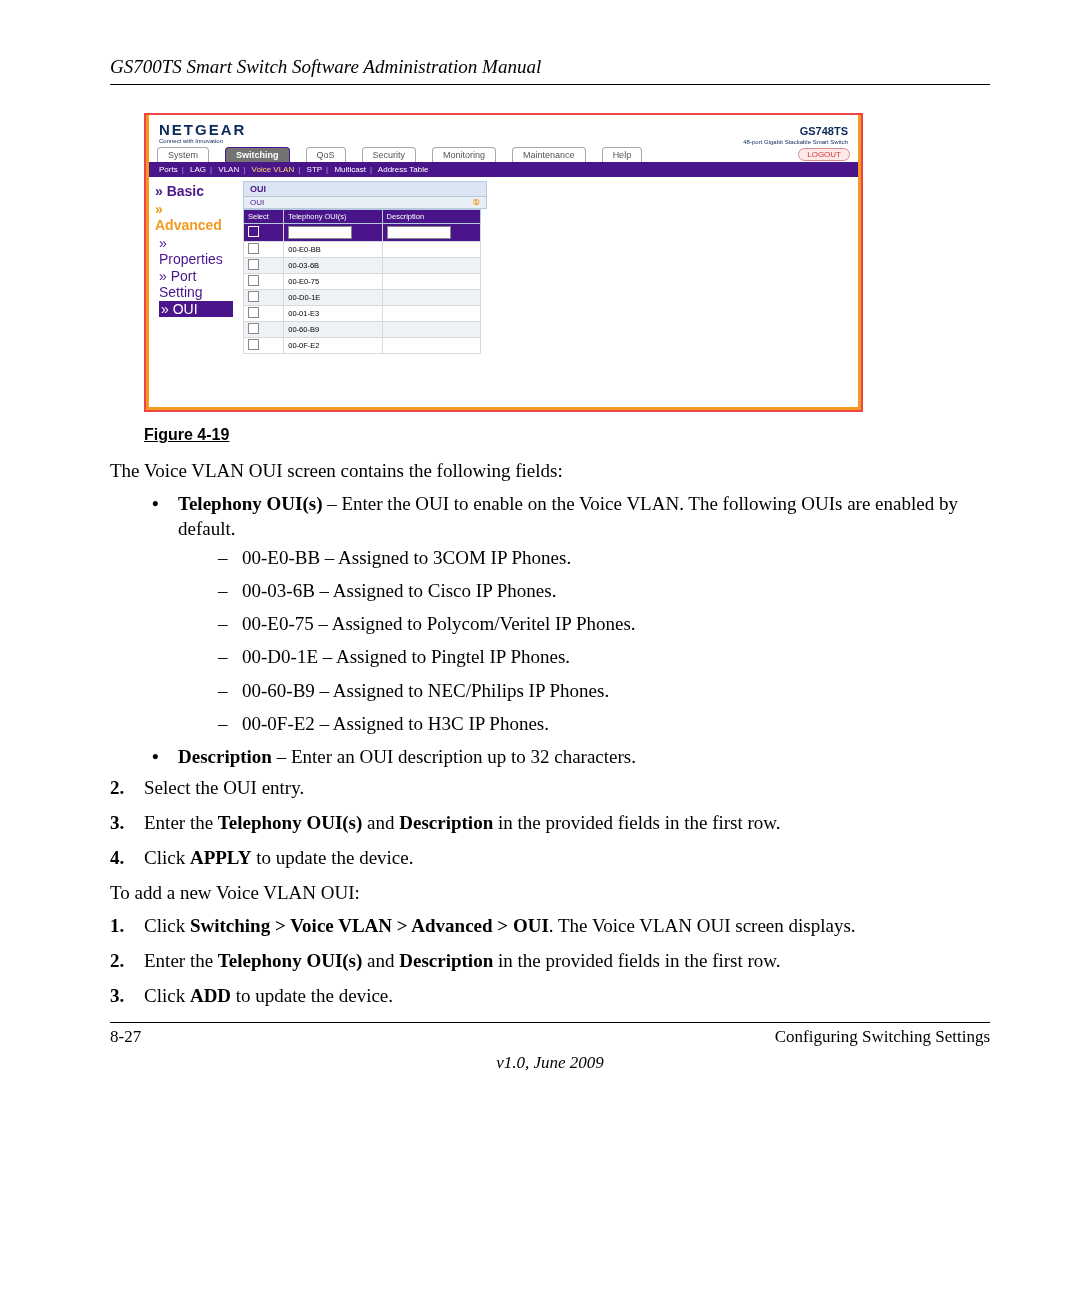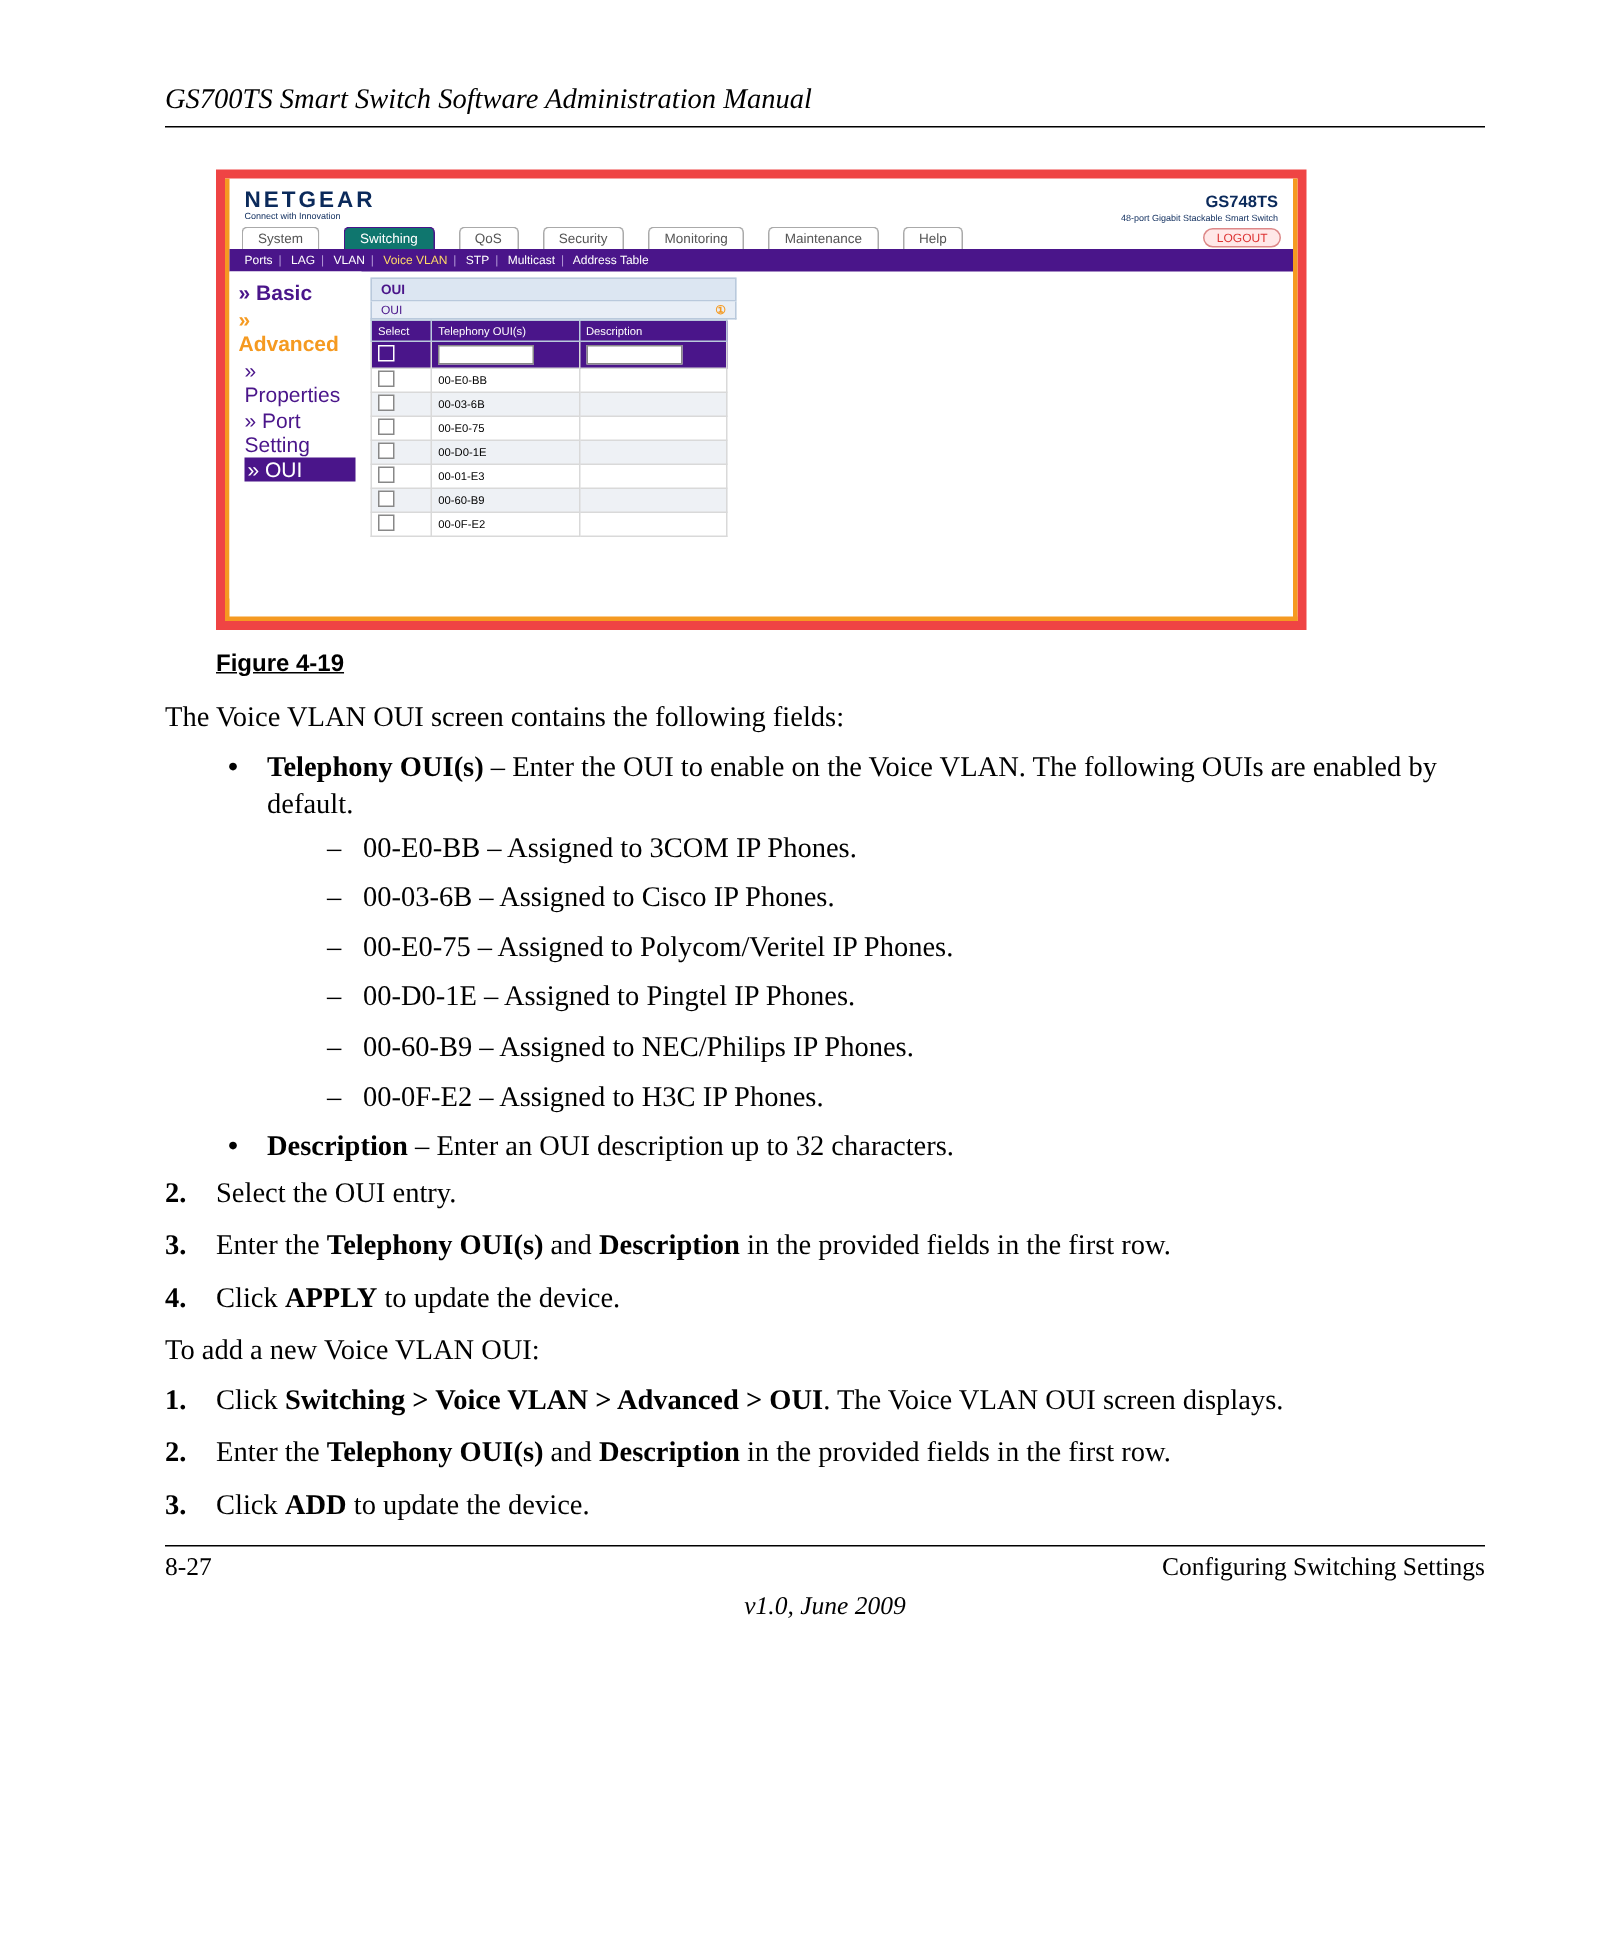--- a/index.html
+++ b/index.html
@@ -1,31 +1,31 @@
 <!DOCTYPE html>
 <html><head>
 <meta charset="utf-8">
 <style>
   html,body{margin:0;padding:0;background:#fff;font-family:"Times New Roman",serif;color:#000;}
   .page{width:1080px;height:1296px;margin:0 auto;position:relative;box-sizing:border-box;padding:56px 90px 0 110px;}
   .running-head{font-style:italic;font-size:19px;margin-bottom:6px;}
   hr.rule{border:none;border-top:1.5px solid #000;margin:0 0 28px 0;}
   hr.rule-bottom{border:none;border-top:1.5px solid #000;margin:14px 0 4px 0;}
   .screenshot-wrap{margin-left:34px;}
-  .netgear-shot{width:715px;height:295px;border:6px solid #ef4444;background:#fff;font-family:Arial,Helvetica,sans-serif;position:relative;}
+  .netgear-shot{width:715px;height:295px;border:2px solid #ef4444;background:#fff;font-family:Arial,Helvetica,sans-serif;position:relative;}
   .ns-body{border:3px solid #f59a21;border-top:none;height:100%;box-sizing:border-box;}
   .ns-top{display:flex;justify-content:space-between;align-items:flex-start;padding:6px 10px 2px 10px;}
   .ns-logo{font-family:Arial,sans-serif;font-weight:bold;font-size:15px;letter-spacing:2px;color:#0b2a5b;}
   .ns-logo small{display:block;font-size:6px;letter-spacing:0;color:#0b2a5b;font-weight:normal;}
   .ns-model{text-align:right;}
   .ns-model b{color:#0b2a5b;font-size:11px;}
   .ns-model small{display:block;font-size:6px;color:#0b2a5b;}
   .ns-tabs{display:flex;align-items:center;padding:0 8px;gap:16px;}
   .ns-tab{border:1px solid #aaa;border-bottom:none;border-radius:4px 4px 0 0;padding:2px 10px;font-size:9px;color:#555;background:#fff;}
-  .ns-tab.active{background:#0f766e;color:#fff;border-color:#4a158a;}
+  .ns-tab.active{background:#737373;color:#fff;border-color:#4a158a;font-weight:bold;}
   .ns-logout{margin-left:auto;font-size:8px;color:#d33;border:1px solid #d88;border-radius:8px;padding:1px 8px;background:#ffe8e8;}
   .ns-purple-bar{background:#4a158a;color:#fff;font-size:8px;padding:3px 10px;}
   .ns-purple-bar span{margin-right:4px;}
   .ns-purple-bar .sep{color:#b49ad8;}
   .ns-purple-bar .active{color:#ffd966;}
   .ns-content{display:flex;height:218px;}
   .ns-side{width:78px;background:#fff;font-size:14px;padding:6px 4px 0 6px;color:#4a158a;}
   .ns-side .lvl1{color:#4a158a;font-weight:bold;margin-bottom:2px;}
   .ns-side .lvl1.adv{color:#f59a21;}
   .ns-side .lvl2{color:#4a158a;margin-left:4px;margin-bottom:1px;}

